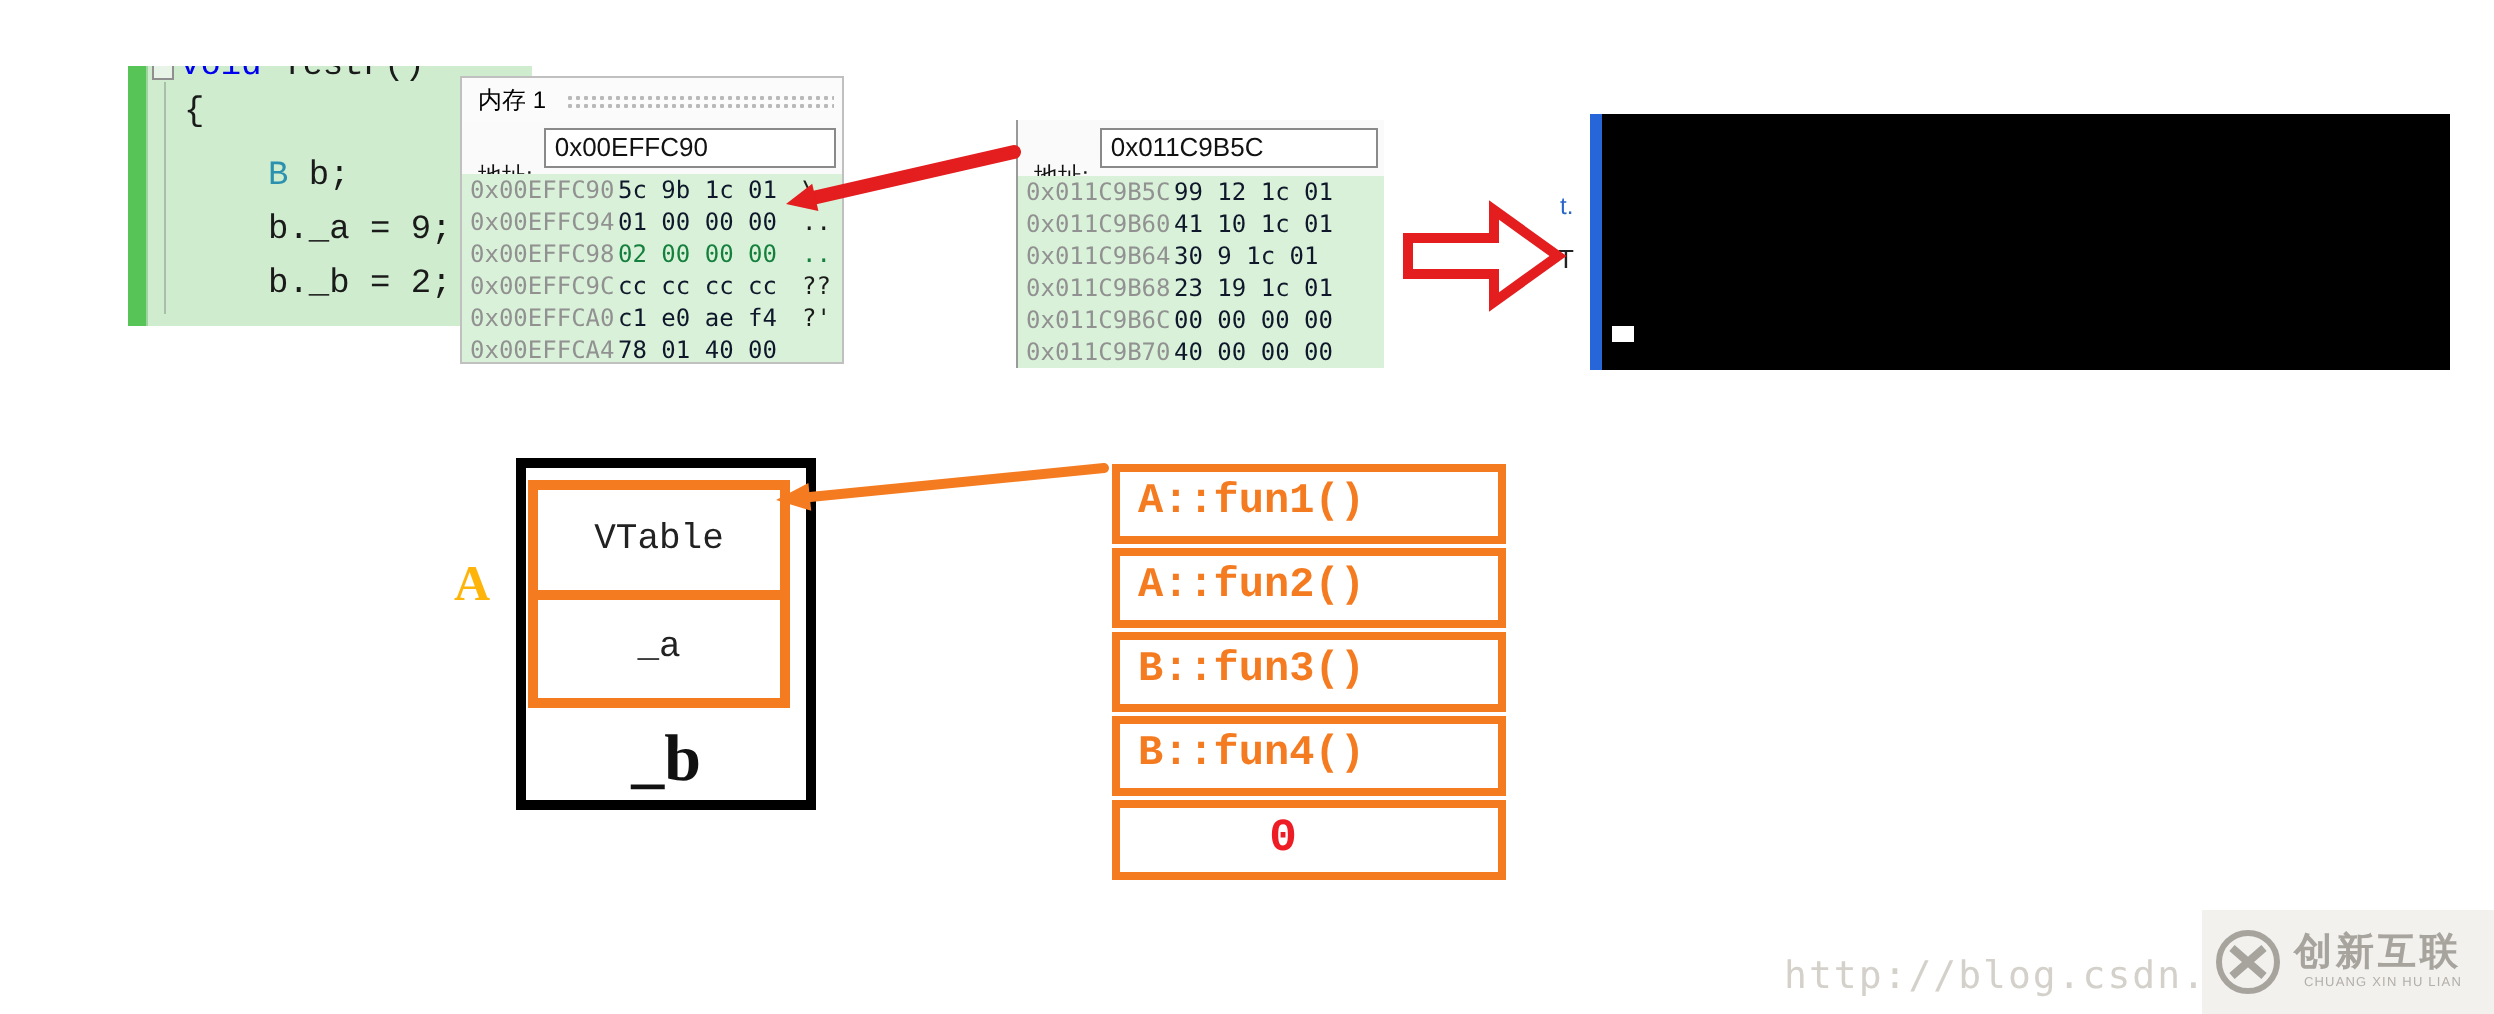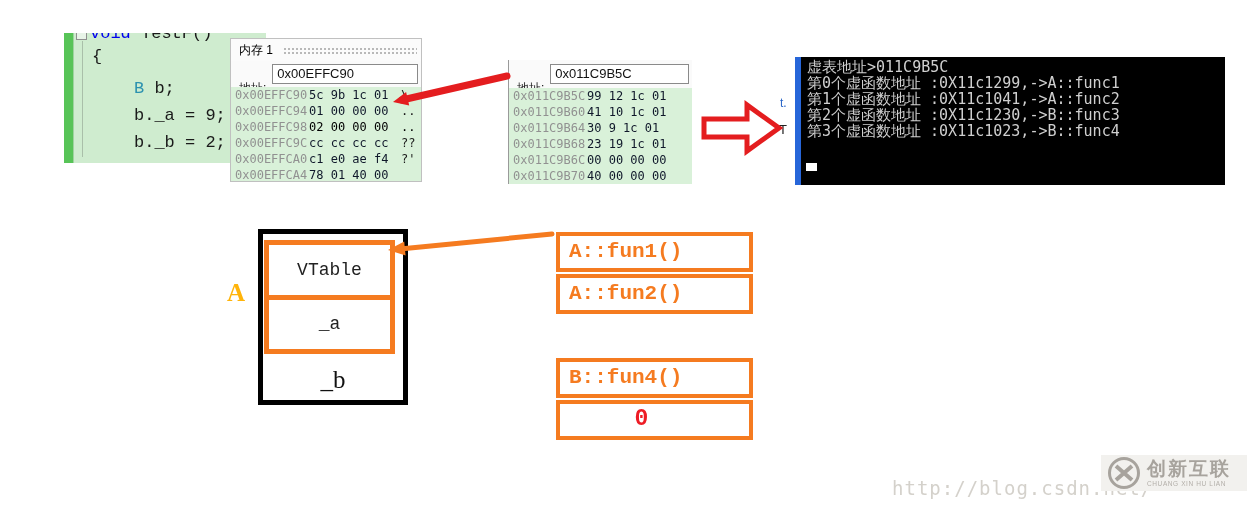--- a/index.html
+++ b/index.html
@@ -42,21 +42,21 @@
   .addrinput{flex:1;height:18px;line-height:18px;margin-right:3px;background:#fff;
         border:1px solid #8a8a8a;font-size:13px;color:#111;padding-left:4px;}
   .memrows{position:absolute;left:0;right:0;bottom:0;background:#d9f1d9;overflow:hidden;
         font-family:"DejaVu Sans Mono",monospace;font-size:12px;}
   .mem1 .memrows{top:48px;}
   .mem2 .memrows{top:28px;}
   .mrow{position:relative;height:16px;line-height:16px;white-space:pre;}
   .maddr{position:absolute;left:4px;color:#919191;}
   .mhex{position:absolute;left:78px;color:#0f172a;}
   .masc{position:absolute;left:170px;color:#1a1a1a;}
-  .mrow.red .mhex,.mrow.red .masc{color:#000000;}
+  .mrow.red .mhex,.mrow.red .masc{color:#15803d;}
 
   
   .console{position:absolute;left:795px;top:57px;width:430px;height:128px;background:#000;}
   .bluebar{position:absolute;left:0;top:0;width:6px;height:100%;background:#2766d9;}
   .clines{position:absolute;left:12px;top:2px;}
   .cline{height:16px;line-height:16px;font-family:"DejaVu Sans Mono",monospace;
         font-size:15px;color:#cfcfcf;white-space:pre;}
   .ccursor{position:absolute;left:11px;top:106px;width:11px;height:8px;background:#fff;}
   .frag{position:absolute;font-size:12px;white-space:pre;}
   .frag-t{left:780px;top:96px;color:#2a66c8;}
@@ -66,22 +66,22 @@
   .objbox{position:absolute;left:258px;top:229px;width:150px;height:176px;
         border:5px solid #000;box-sizing:border-box;background:#fff;}
   .orangebox{position:absolute;left:264px;top:240px;width:131px;height:114px;
         border:5px solid #f57b20;box-sizing:border-box;background:#fff;}
   .vtcell{height:50px;line-height:50px;text-align:center;
         font-family:"Liberation Mono",monospace;font-size:18px;color:#222;}
   .celldivider{height:5px;background:#f57b20;}
   .acell{height:49px;line-height:49px;text-align:center;
         font-family:"Liberation Mono",monospace;font-size:18px;color:#222;}
   .bcell{position:absolute;left:258px;top:362px;width:150px;height:36px;line-height:36px;
-        text-align:center;font-family:"Liberation Serif",serif;font-weight:normal;
-        font-size:25px;color:#111;}
+        text-align:center;font-family:"Liberation Serif",serif;font-weight:bold;
+        font-size:33px;color:#111;}
   .alabel{position:absolute;left:227px;top:279px;font-family:"Liberation Serif",serif;
         font-weight:bold;font-size:25px;color:#ffb40a;}
 
   
   .ventry{position:absolute;left:556px;width:197px;height:40px;box-sizing:border-box;
         border:4px solid #f57b20;background:#fff;line-height:31px;padding-left:9px;
         font-family:"Liberation Mono",monospace;font-weight:bold;font-size:21px;color:#f57b20;
         white-space:pre;}
   .ventry.e0{top:232px;}
   .ventry.e1{top:274px;}
@@ -89,23 +89,23 @@
   .ventry.e3{top:358px;}
   .ventry.e4{top:400px;text-align:center;padding-left:0;padding-right:26px;
         color:#ee1c25;font-size:23px;}
 
   
   .arrows{position:absolute;left:0;top:0;width:1247px;height:507px;pointer-events:none;}
 
   
   .wmurl{position:absolute;left:892px;top:477px;font-family:"DejaVu Sans Mono",monospace;
         font-size:19px;color:#d4d1cb;letter-spacing:1px;white-space:pre;}
-  .logopanel{position:absolute;left:1101px;top:455px;width:146px;height:36px;
+  .logopanel{position:absolute;left:1101px;top:455px;width:146px;height:52px;
         background:#f2f1ee;display:flex;align-items:center;gap:5px;padding-left:5px;
-        box-sizing:border-box;}
+        box-sizing:border-box;text-align:right;}
   .logotextcol{display:flex;flex-direction:column;line-height:1;}
   .logomain{font-size:19px;font-weight:bold;color:#a7a39d;letter-spacing:2px;}
   .logosub{font-size:6.5px;color:#b3afa9;letter-spacing:0.6px;margin-top:3px;}
 </style>
 </head>
 <body>
 
 <div class="canvas">
 
   <div class="editor">
@@ -151,41 +151,35 @@
       <div class="mrow"><span class="maddr">0x011C9B6C</span><span class="mhex">00 00 00 00</span></div>
       <div class="mrow"><span class="maddr">0x011C9B70</span><span class="mhex">40 00 00 00</span></div>
     </div>
   </div>
 
   <div class="frag frag-t">t.</div>
   <div class="frag frag-T">T</div>
 
   <div class="console">
     <div class="bluebar"></div>
-    <div class="clines">
-      <div class="cline">虚表地址&gt;011C9B5C</div>
-      <div class="cline">第0个虚函数地址 :0X11c1299,-&gt;A::func1</div>
-      <div class="cline">第1个虚函数地址 :0X11c1041,-&gt;A::func2</div>
-      <div class="cline">第2个虚函数地址 :0X11c1230,-&gt;B::func3</div>
-      <div class="cline">第3个虚函数地址 :0X11c1023,-&gt;B::func4</div>
-    </div>
     <div class="ccursor"></div>
   </div>
 
   <div class="alabel">A</div>
   <div class="objbox"></div>
   <div class="orangebox">
     <div class="vtcell">VTable</div>
     <div class="celldivider"></div>
     <div class="acell">_a</div>
   </div>
   <div class="bcell">_b</div>
 
   <div class="ventry e0">A::fun1()</div>
   <div class="ventry e1">A::fun2()</div>
+  <div class="ventry e2">B::fun3()</div>
   <div class="ventry e3">B::fun4()</div>
   <div class="ventry e4">0</div>
 
   <svg class="arrows" viewBox="0 0 1247 507">
     <g>
       <line x1="507" y1="76" x2="402" y2="100" stroke="#e41d1f" stroke-width="7" stroke-linecap="round"></line>
       <polygon points="393,102 406.1,91.9 409.2,105.5" fill="#e41d1f"></polygon>
     </g>
     <g>
       <polygon points="704,119 747,119 747,105 779,128 747,151 747,137 704,137" fill="#ffffff" stroke="#e41d1f" stroke-width="5" stroke-linejoin="miter"></polygon>

